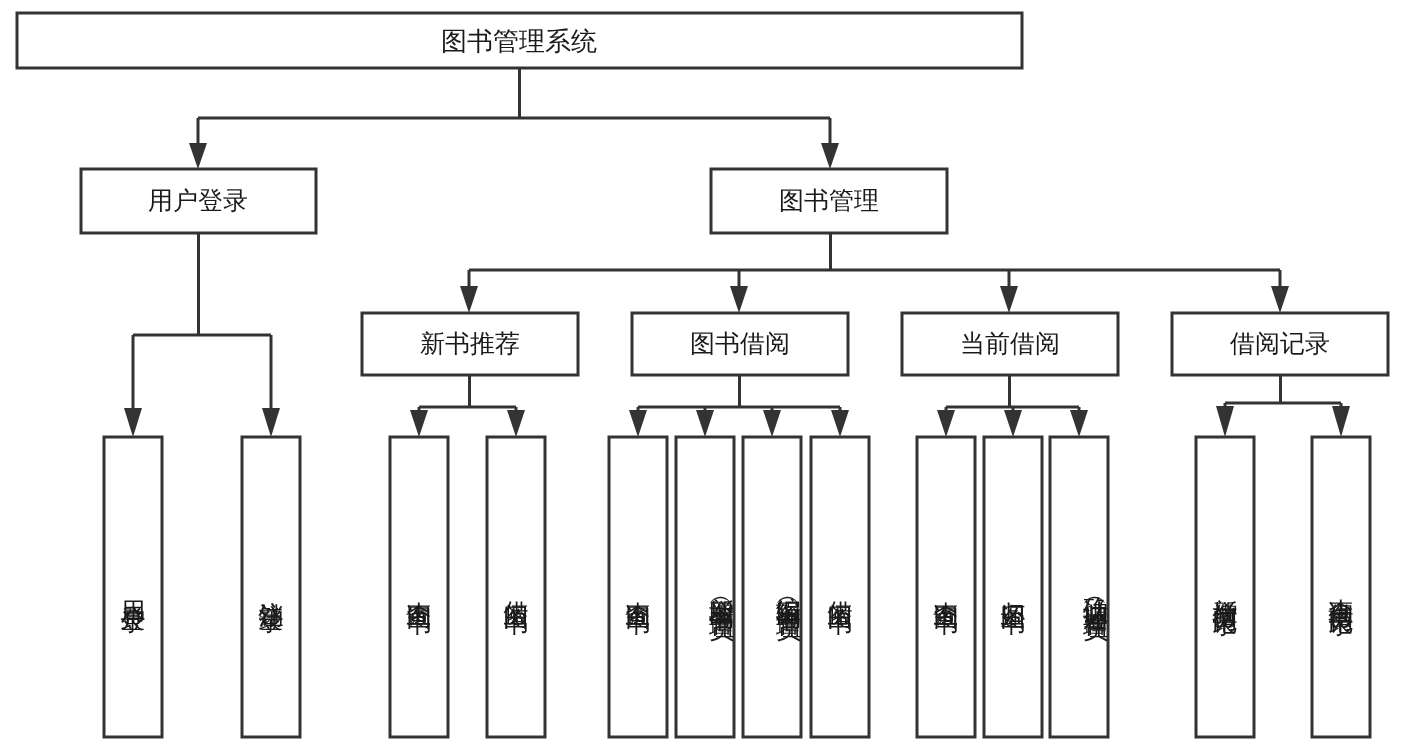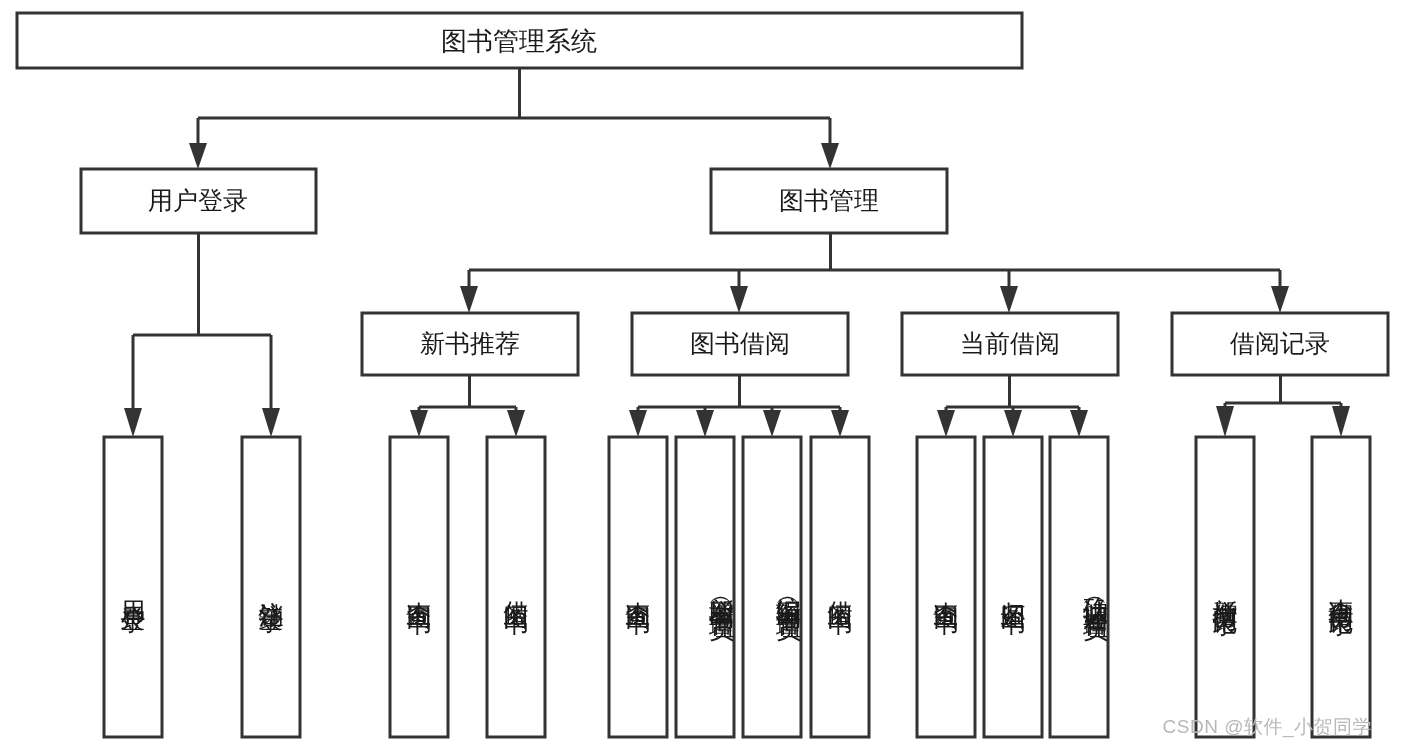--- a/index.html
+++ b/index.html
@@ -205,15 +205,14 @@
   <div class="leaf-label" style="left:743px; top:437px; width:58px; height:300px; align-items:flex-start; padding-top:6px; box-sizing:border-box;">编辑图书（管理员）</div>
   <div class="leaf-label" style="left:811px; top:437px; width:58px; height:300px;">借阅图书</div>
 
   <div class="leaf-label" style="left:917px; top:437px; width:58px; height:300px;">查询图书</div>
   <div class="leaf-label" style="left:984px; top:437px; width:58px; height:300px;">归还图书</div>
   <div class="leaf-label" style="left:1050px; top:437px; width:58px; height:300px; align-items:flex-start; padding-top:6px; box-sizing:border-box;">确认归还（管理员）</div>
 
   <div class="leaf-label" style="left:1196px; top:437px; width:58px; height:300px;">新增借阅记录</div>
   <div class="leaf-label" style="left:1312px; top:437px; width:58px; height:300px;">查询借阅记录</div>
 
-  <div class="watermark">CSDN @软件_小贺同学</div>
 
 </div>
 
 </body></html>

